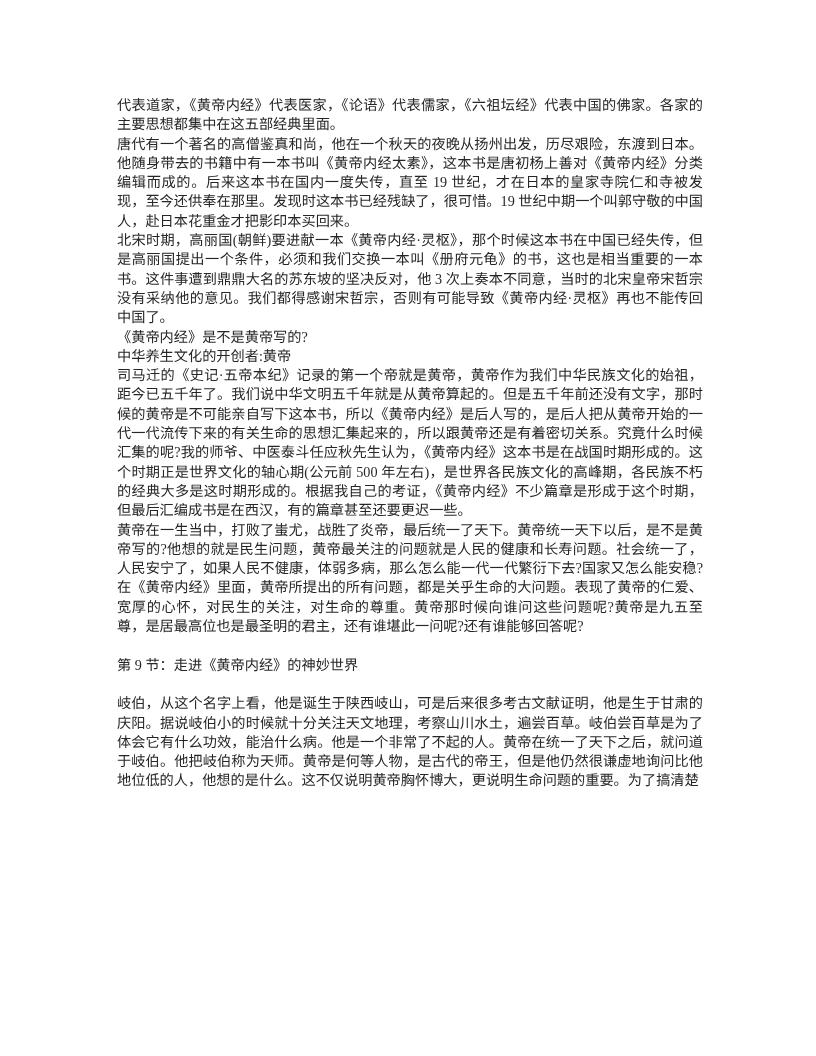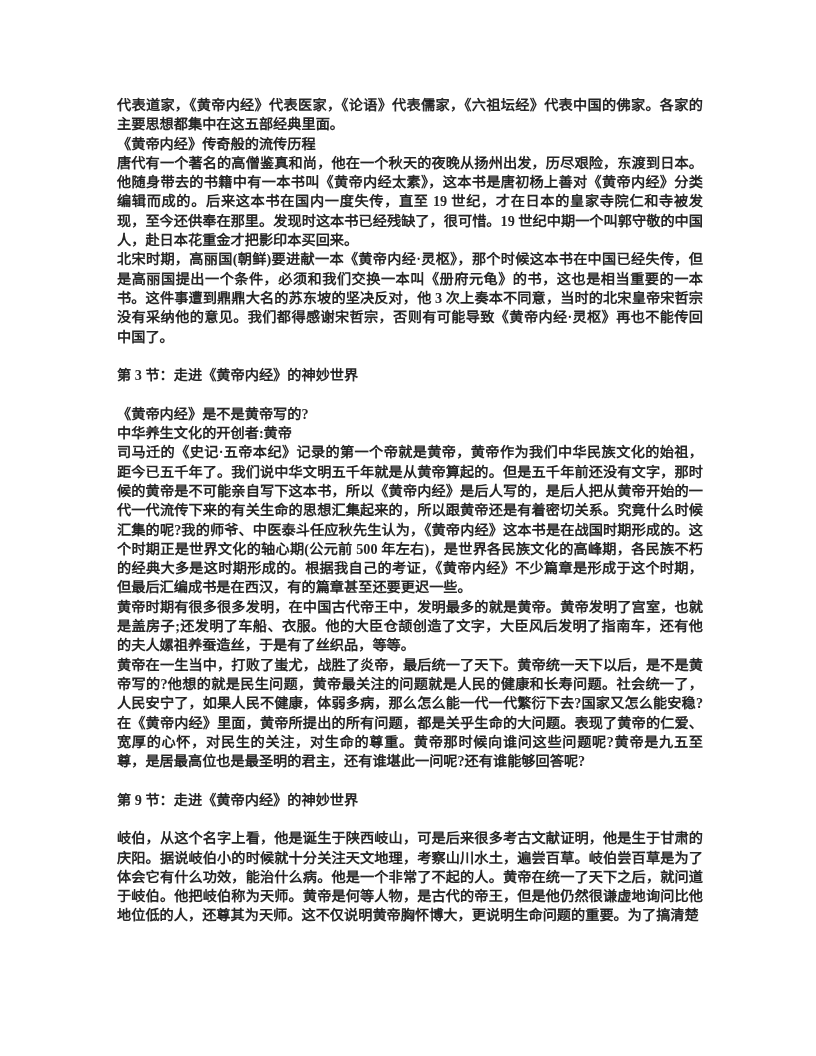--- a/index.html
+++ b/index.html
@@ -21,42 +21,39 @@
     top: 96px;
     width: 586px;
     color: #262626;
     font-size: 14.2px;
     line-height: 19.3px;
     text-align: justify;
   }
   .blk {
     margin: 0;
     padding: 0;
-    font-weight: bold;
+    font-weight: normal;
   }
   
   .blk.section_heading {
     margin: 19.3px 0;
     text-align: left;
   }
   .blk.subheading {
     text-align: left;
   }
 </style>
 </head>
 <body>
 
 <div class="page">
   <div class="content">
       <p class="blk paragraph">代表道家，《黄帝内经》代表医家，《论语》代表儒家，《六祖坛经》代表中国的佛家。各家的主要思想都集中在这五部经典里面。</p>
-      <p class="blk subheading">《黄帝内经》传奇般的流传历程</p>
       <p class="blk paragraph">唐代有一个著名的高僧鉴真和尚，他在一个秋天的夜晚从扬州出发，历尽艰险，东渡到日本。他随身带去的书籍中有一本书叫《黄帝内经太素》，这本书是唐初杨上善对《黄帝内经》分类编辑而成的。后来这本书在国内一度失传，直至 19 世纪，才在日本的皇家寺院仁和寺被发现，至今还供奉在那里。发现时这本书已经残缺了，很可惜。19 世纪中期一个叫郭守敬的中国人，赴日本花重金才把影印本买回来。</p>
       <p class="blk paragraph">北宋时期，高丽国(朝鲜)要进献一本《黄帝内经·灵枢》，那个时候这本书在中国已经失传，但是高丽国提出一个条件，必须和我们交换一本叫《册府元龟》的书，这也是相当重要的一本书。这件事遭到鼎鼎大名的苏东坡的坚决反对，他 3 次上奏本不同意，当时的北宋皇帝宋哲宗没有采纳他的意见。我们都得感谢宋哲宗，否则有可能导致《黄帝内经·灵枢》再也不能传回中国了。</p>
-      <p class="blk section_heading">第 3 节：走进《黄帝内经》的神妙世界</p>
       <p class="blk subheading">《黄帝内经》是不是黄帝写的?</p>
       <p class="blk subheading">中华养生文化的开创者:黄帝</p>
       <p class="blk paragraph">司马迁的《史记·五帝本纪》记录的第一个帝就是黄帝，黄帝作为我们中华民族文化的始祖，距今已五千年了。我们说中华文明五千年就是从黄帝算起的。但是五千年前还没有文字，那时候的黄帝是不可能亲自写下这本书，所以《黄帝内经》是后人写的，是后人把从黄帝开始的一代一代流传下来的有关生命的思想汇集起来的，所以跟黄帝还是有着密切关系。究竟什么时候汇集的呢?我的师爷、中医泰斗任应秋先生认为，《黄帝内经》这本书是在战国时期形成的。这个时期正是世界文化的轴心期(公元前 500 年左右)，是世界各民族文化的高峰期，各民族不朽的经典大多是这时期形成的。根据我自己的考证，《黄帝内经》不少篇章是形成于这个时期，但最后汇编成书是在西汉，有的篇章甚至还要更迟一些。</p>
-      <p class="blk paragraph">黄帝时期有很多很多发明，在中国古代帝王中，发明最多的就是黄帝。黄帝发明了宫室，也就是盖房子;还发明了车船、衣服。他的大臣仓颉创造了文字，大臣风后发明了指南车，还有他的夫人嫘祖养蚕造丝，于是有了丝织品，等等。</p>
       <p class="blk paragraph">黄帝在一生当中，打败了蚩尤，战胜了炎帝，最后统一了天下。黄帝统一天下以后，是不是黄帝写的?他想的就是民生问题，黄帝最关注的问题就是人民的健康和长寿问题。社会统一了，人民安宁了，如果人民不健康，体弱多病，那么怎么能一代一代繁衍下去?国家又怎么能安稳?在《黄帝内经》里面，黄帝所提出的所有问题，都是关乎生命的大问题。表现了黄帝的仁爱、宽厚的心怀，对民生的关注，对生命的尊重。黄帝那时候向谁问这些问题呢?黄帝是九五至尊，是居最高位也是最圣明的君主，还有谁堪此一问呢?还有谁能够回答呢?</p>
       <p class="blk section_heading">第 9 节：走进《黄帝内经》的神妙世界</p>
-      <p class="blk paragraph">岐伯，从这个名字上看，他是诞生于陕西岐山，可是后来很多考古文献证明，他是生于甘肃的庆阳。据说岐伯小的时候就十分关注天文地理，考察山川水土，遍尝百草。岐伯尝百草是为了体会它有什么功效，能治什么病。他是一个非常了不起的人。黄帝在统一了天下之后，就问道于岐伯。他把岐伯称为天师。黄帝是何等人物，是古代的帝王，但是他仍然很谦虚地询问比他地位低的人，还尊其为天师。这不仅说明黄帝胸怀博大，更说明生命问题的重要。为了搞清楚</p>
+      <p class="blk paragraph">岐伯，从这个名字上看，他是诞生于陕西岐山，可是后来很多考古文献证明，他是生于甘肃的庆阳。据说岐伯小的时候就十分关注天文地理，考察山川水土，遍尝百草。岐伯尝百草是为了体会它有什么功效，能治什么病。他是一个非常了不起的人。黄帝在统一了天下之后，就问道于岐伯。他把岐伯称为天师。黄帝是何等人物，是古代的帝王，但是他仍然很谦虚地询问比他地位低的人，他想的是什么。这不仅说明黄帝胸怀博大，更说明生命问题的重要。为了搞清楚</p>
     </div>
 </div>
 
 </body></html>

